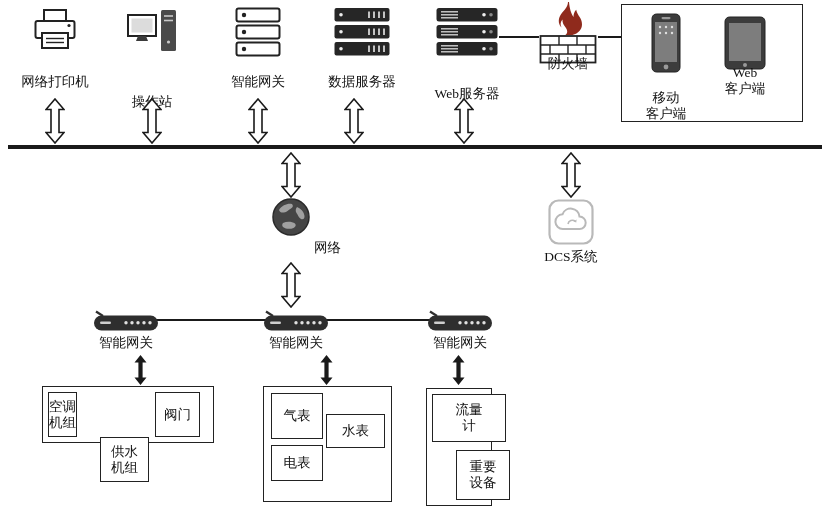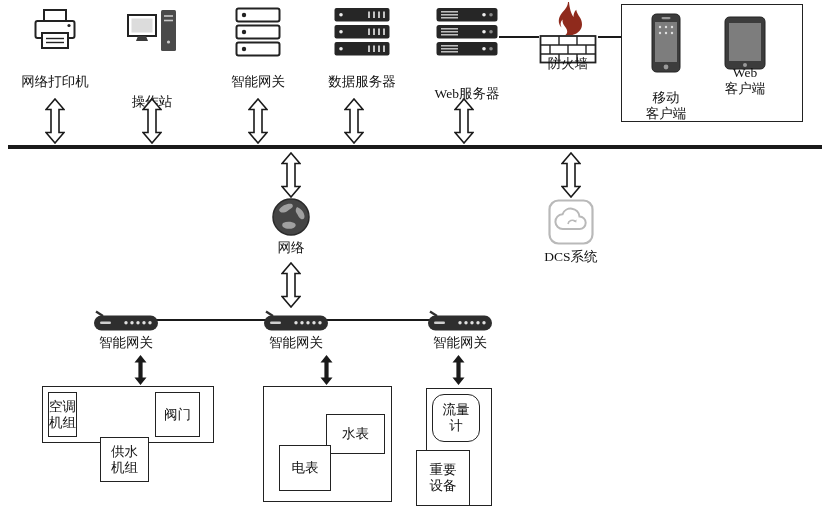--- a/index.html
+++ b/index.html
@@ -198,21 +198,21 @@
       <use href="#sym-arrow-hollow"></use>
     </svg>
 
   <svg class="abs" style="left:272px;top:198px" width="38" height="38" viewBox="0 0 38 38">
     <circle cx="19" cy="19" r="18" fill="#454545" stroke="#2a2a2a" stroke-width="1.5"></circle>
     <path d="M7 12c3-5 9-7 13-6 1.5 1.5 1 3.5-1 4.5-3 1.5-4 3.5-7 4-2.5.4-4.5-.5-5-2.5z" fill="#a0a0a0"></path>
     <path d="M25 9c4 1.5 7 5 7.5 9 .3 2.5-1.5 4-3.5 3-2.5-1.2-3-4-4.5-6-1.2-1.8-1-4 .5-6z" fill="#a0a0a0"></path>
     <path d="M11 25c4-2 9-1.5 12 .5 1.5 1.5.5 3.5-1.5 4.5-3.5 1.5-8 1-10.5-1-1.2-1.2-1-3 0-4z" fill="#a0a0a0"></path>
   </svg>
 
-  <div class="label" style="left:241px;top:240px;width:100px;">网络</div>
+  <div class="label" style="left:241px;top:240px;width:100px;text-align:right;">网络</div>
 
   <svg class="abs" style="left:281px;top:262px" width="20" height="46" viewBox="0 0 20 46">
       <use href="#sym-arrow-hollow"></use>
     </svg>
 
   <svg class="abs" style="left:561px;top:152px" width="20" height="46" viewBox="0 0 20 46">
       <use href="#sym-arrow-hollow"></use>
     </svg>
 
   <svg class="abs" style="left:548px;top:199px" width="46" height="46" viewBox="0 0 46 46">
@@ -249,22 +249,23 @@
     </svg>
 
   <div class="gbox" style="left:42px;top:386px;width:172px;height:57px;"></div>
   <div class="cell" style="left:48px;top:392px;width:29px;height:45px;">空调
 机组</div>
   <div class="cell" style="left:100px;top:392px;width:49px;height:45px;margin-top:45px;">供水
 机组</div>
   <div class="cell" style="left:155px;top:392px;width:45px;height:45px;">阀门</div>
 
   <div class="gbox" style="left:263px;top:386px;width:129px;height:116px;"></div>
-  <div class="cell" style="left:326px;top:414px;width:59px;height:40px;">水表</div>
-  <div class="cell" style="left:271px;top:445px;width:52px;height:46px;margin-left:8px;">电表</div>
+  <div class="cell" style="left:271px;top:393px;width:52px;height:46px;">气表</div>
+  <div class="cell" style="left:326px;top:414px;width:59px;height:34px;">水表</div>
+  <div class="cell" style="left:271px;top:445px;width:52px;height:36px;">电表</div>
 
   <div class="gbox" style="left:426px;top:388px;width:66px;height:118px;"></div>
-  <div class="cell" style="left:432px;top:394px;width:48px;height:48px;border-radius:12px;">流量
+  <div class="cell" style="left:432px;top:394px;width:74px;height:48px;">流量
 计</div>
-  <div class="cell" style="left:416px;top:450px;width:54px;height:56px;">重要
+  <div class="cell" style="left:456px;top:450px;width:54px;height:50px;">重要
 设备</div>
 
 </div>
 
 </body></html>

